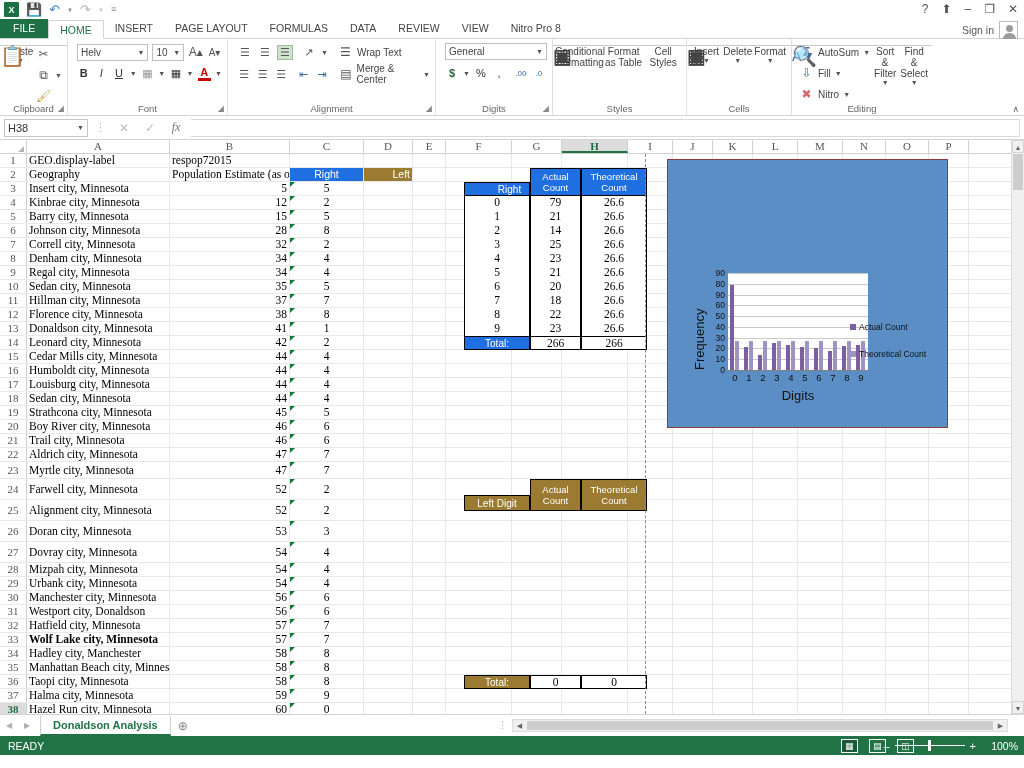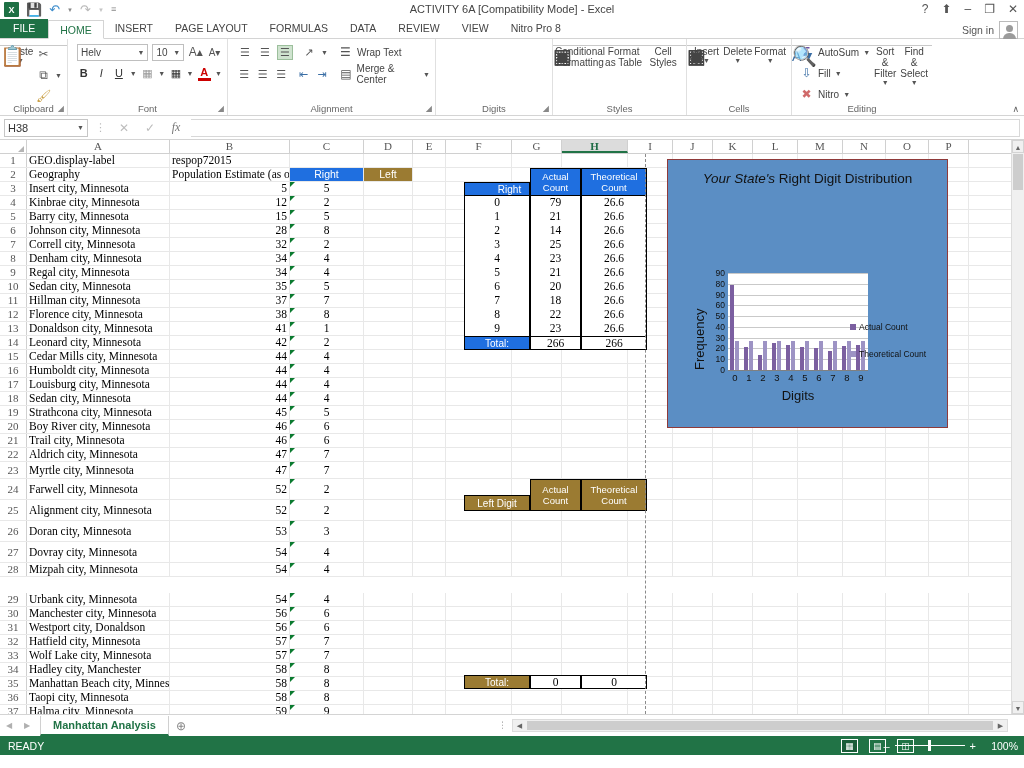--- a/index.html
+++ b/index.html
@@ -113,21 +113,21 @@
           font-size:11.5px; color:#000; padding:0 2px; overflow:hidden;
           white-space:nowrap; position:relative; }
   .cell.r { text-align:right; }
   .cell.c { text-align:center; }
   .flag { position:absolute; left:0; top:0; width:0; height:0;
           border-left:5px solid #0a7a2f; border-bottom:5px solid transparent; }
 
   .blue { background:#1f6fe0; color:#fff; font-family:"Liberation Sans",sans-serif;
           font-size:10.5px; text-align:center; }
   .tan  { background:#9b7b32; color:#fff; font-family:"Liberation Sans",sans-serif;
-          font-size:10.5px; text-align:center; }
+          font-size:10.5px; text-align:right; }
   .tblhdr { font-size:10px; line-height:11px; display:flex; flex-direction:column;
             justify-content:center; align-items:center; }
   .boxed { border:1px solid #000; }
   .dashv { position:absolute; border-left:1px dashed #8a8a8a; }
 
   
   .chart { position:absolute; background:#5b8ec4; border:1px solid #8f3a3a; }
   .chart-title { position:absolute; top:10px; left:0; right:0; text-align:center;
                  font-size:13.5px; color:#111; line-height:17px; }
   .chart-title i { font-style:italic; }
@@ -191,21 +191,20 @@
 <div class="titlebar">
   <div class="qat">
     <span class="xl-logo">X</span>
     <span class="qat-ic qat-save">💾</span>
     <span class="qat-ic qat-undo">↶</span>
     <span style="font-size:6px;color:#888">▼</span>
     <span class="qat-ic" style="color:#b9b9b9">↷</span>
     <span style="font-size:6px;color:#c5c5c5">▼</span>
     <span class="qat-ic" style="font-size:9px;color:#888">≡</span>
   </div>
-  <div class="win-title">ACTIVITY 6A  [Compatibility Mode] - Excel</div>
   <div class="win-btns">
     <span>?</span>
     <span>⬆</span>
     <span>–</span>
     <span>❐</span>
     <span>✕</span>
   </div>
 </div>
 
 <div class="tabbar">
@@ -303,20 +302,34 @@
           <span>Merge &amp; Center</span>
           <span class="caret">▼</span>
         </span>
       </div>
     </div>
     <div class="grp-label">Alignment</div>
     <div class="grp-dlg">◢</div>
   </div>
 
   <div class="grp" style="width:117px">
+    <div class="grp-body" style="flex-direction:column; gap:4px; padding-left:4px">
+      <div class="numfmt">
+        <span>General</span>
+        <span class="caret">▼</span>
+      </div>
+      <div class="minirow">
+        <span class="bi" style="color:#2b6b3f;font-weight:bold">$</span>
+        <span class="caret">▼</span>
+        <span class="bi">%</span>
+        <span class="bi">,</span>
+        <span class="bi" style="font-size:8px;color:#3a6ea5;margin-left:4px">.00</span>
+        <span class="bi" style="font-size:8px;color:#3a6ea5">.0</span>
+      </div>
+    </div>
     <div class="grp-label">Digits</div>
     <div class="grp-dlg">◢</div>
   </div>
 
   <div class="grp" style="width:134px">
     <div class="grp-body" style="gap:2px">
       <div class="bigbtn" style="width:44px">
         <span class="gl">▦</span>
         <span class="tx">Conditional Formatting</span>
       </div>
@@ -949,21 +962,21 @@
         <div class="cell" style="width: 66px; line-height: 13px;"></div>
         <div class="cell" style="width: 45px; line-height: 13px;"></div>
         <div class="cell" style="width: 40px; line-height: 13px;"></div>
         <div class="cell" style="width: 40px; line-height: 13px;"></div>
         <div class="cell" style="width: 45px; line-height: 13px;"></div>
         <div class="cell" style="width: 45px; line-height: 13px;"></div>
         <div class="cell" style="width: 43px; line-height: 13px;"></div>
         <div class="cell" style="width: 43px; line-height: 13px;"></div>
         <div class="cell" style="width: 40px; line-height: 13px;"></div>
       </div>
-      <div class="row" style="height: 14px; margin-top: 16px;">
+      <div class="row" style="height: 14px;">
         <div class="rh" style="line-height: 13px;">29</div>
         <div class="cell" style="width: 143px; line-height: 13px;">Urbank city, Minnesota</div>
         <div class="cell r" style="width: 120px; line-height: 13px;">54</div>
         <div class="cell c" style="width: 74px; line-height: 13px;"><span class="flag"></span>4</div>
         <div class="cell" style="width: 49px; line-height: 13px;"></div>
         <div class="cell" style="width: 33px; line-height: 13px;"></div>
         <div class="cell" style="width: 66px; line-height: 13px;"></div>
         <div class="cell" style="width: 50px; line-height: 13px;"></div>
         <div class="cell" style="width: 66px; line-height: 13px;"></div>
         <div class="cell" style="width: 45px; line-height: 13px;"></div>
@@ -1027,21 +1040,21 @@
         <div class="cell" style="width: 40px; line-height: 13px;"></div>
         <div class="cell" style="width: 40px; line-height: 13px;"></div>
         <div class="cell" style="width: 45px; line-height: 13px;"></div>
         <div class="cell" style="width: 45px; line-height: 13px;"></div>
         <div class="cell" style="width: 43px; line-height: 13px;"></div>
         <div class="cell" style="width: 43px; line-height: 13px;"></div>
         <div class="cell" style="width: 40px; line-height: 13px;"></div>
       </div>
       <div class="row" style="height: 14px;">
         <div class="rh" style="line-height: 13px;">33</div>
-        <div class="cell" style="width: 143px; line-height: 13px;">Wolf Lake city, Minnesota</div>
+        <div class="cell" style="width: 143px; line-height: 13px; font-weight: bold;">Wolf Lake city, Minnesota</div>
         <div class="cell r" style="width: 120px; line-height: 13px;">57</div>
         <div class="cell c" style="width: 74px; line-height: 13px;"><span class="flag"></span>7</div>
         <div class="cell" style="width: 49px; line-height: 13px;"></div>
         <div class="cell" style="width: 33px; line-height: 13px;"></div>
         <div class="cell" style="width: 66px; line-height: 13px;"></div>
         <div class="cell" style="width: 50px; line-height: 13px;"></div>
         <div class="cell" style="width: 66px; line-height: 13px;"></div>
         <div class="cell" style="width: 45px; line-height: 13px;"></div>
         <div class="cell" style="width: 40px; line-height: 13px;"></div>
         <div class="cell" style="width: 40px; line-height: 13px;"></div>
@@ -1204,23 +1217,20 @@
       </div>
       <div class="tan boxed" style="position: absolute; left: 464px; top: 355px; width: 66px; height: 16px; line-height: 15px; font-size: 10px; text-align: center;">Left Digit</div>
       <div class="tan boxed" style="position: absolute; left: 464px; top: 535px; width: 66px; height: 14px; line-height: 13px; font-size: 10px; text-align: center;">Total:</div>
       <div class="boxed" style="position: absolute; left: 530px; top: 535px; width: 51px; height: 14px; text-align: center; font-family: &quot;Liberation Serif&quot;, serif; font-size: 11.5px; color: rgb(0, 0, 0); line-height: 13px; background: rgb(255, 255, 255);">0</div>
       <div class="boxed" style="position: absolute; left: 581px; top: 535px; width: 66px; height: 14px; text-align: center; font-family: &quot;Liberation Serif&quot;, serif; font-size: 11.5px; color: rgb(0, 0, 0); line-height: 13px; background: rgb(255, 255, 255);">0</div>
     </div>
 
   <div class="dashv" style="left:645px; top:14px; height:560px;"></div>
 
   <div class="chart" id="chart" style="left:667px; top:19px; width:281px; height:269px;">
-    <div class="chart-title">
-      <i>Your State's</i><span> Right Digit Distribution</span>
-    </div>
     <div class="plot" id="plot" style="left:60px; top:113px; width:140px; height:97px;">
         <div class="gl" style="top: 97px; border-top-color: rgb(128, 128, 128);"></div>
         <div class="ytick" style="top: 93px;">0</div>
         <div class="gl" style="top: 86.2222px;"></div>
         <div class="ytick" style="top: 82.2222px;">10</div>
         <div class="gl" style="top: 75.4444px;"></div>
         <div class="ytick" style="top: 71.4444px;">20</div>
         <div class="gl" style="top: 64.6667px;"></div>
         <div class="ytick" style="top: 60.6667px;">30</div>
         <div class="gl" style="top: 53.8889px;"></div>
@@ -1281,21 +1291,21 @@
   <div class="vscroll">
     <div class="vs-btn">▲</div>
     <div class="vs-thumb"></div>
     <div class="vs-btn" style="position:absolute;bottom:0;left:0;right:0">▼</div>
   </div>
 </div>
 
 <div class="sheetbar">
   <span class="nav">◀</span>
   <span class="nav">▶</span>
-  <div class="sheettab">Manhattan Analysis</div>
+  <div class="sheettab">Donaldson Analysis</div>
   <span class="addsheet">⊕</span>
   <span class="dots">⋮</span>
   <div class="hsb">
     <span class="hsb-l">◀</span>
     <div class="hsb-thumb"></div>
     <span class="hsb-r">▶</span>
   </div>
 </div>
 
 <div class="status">

